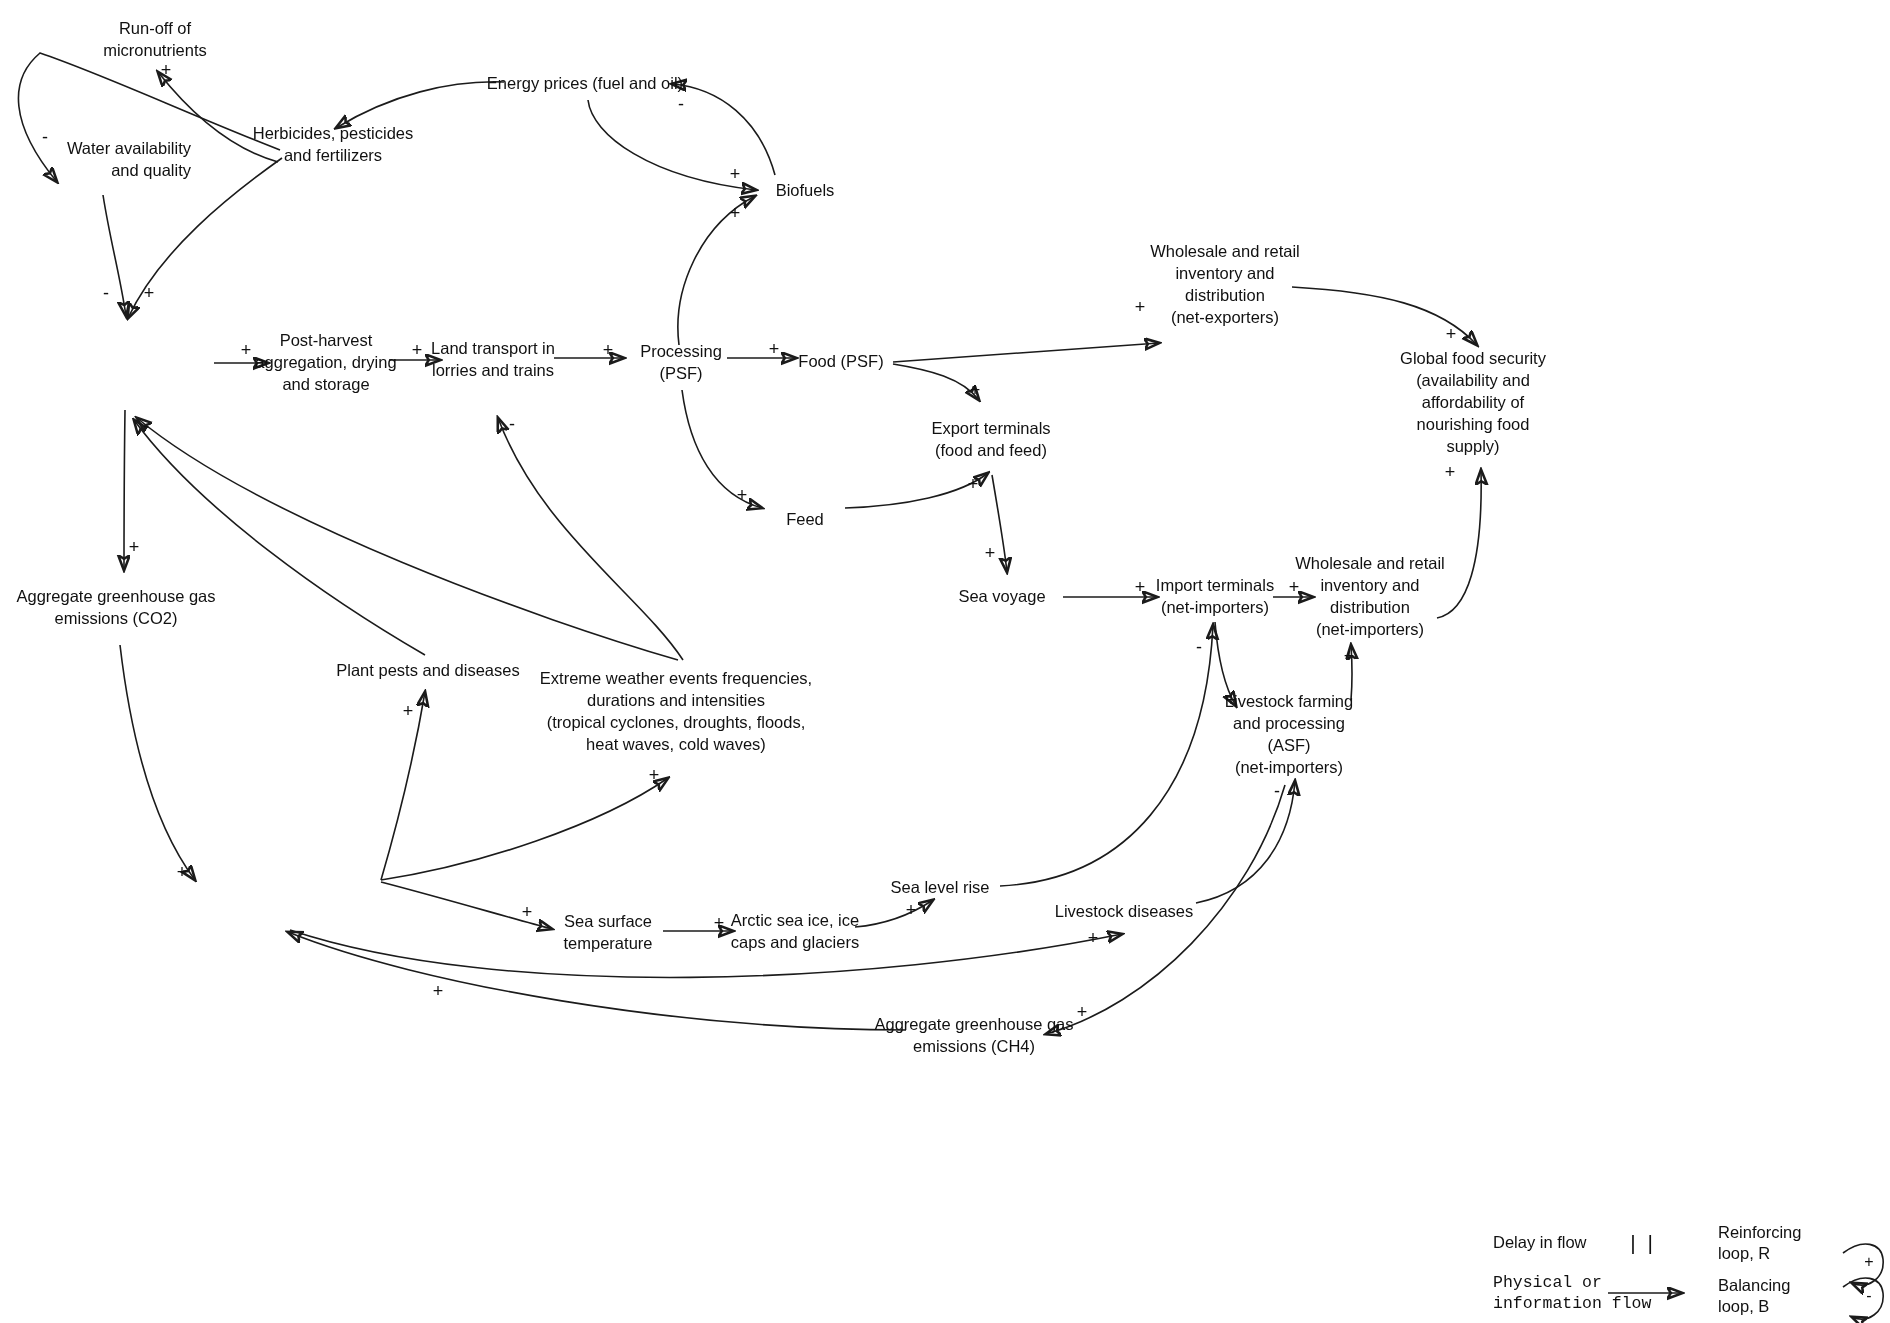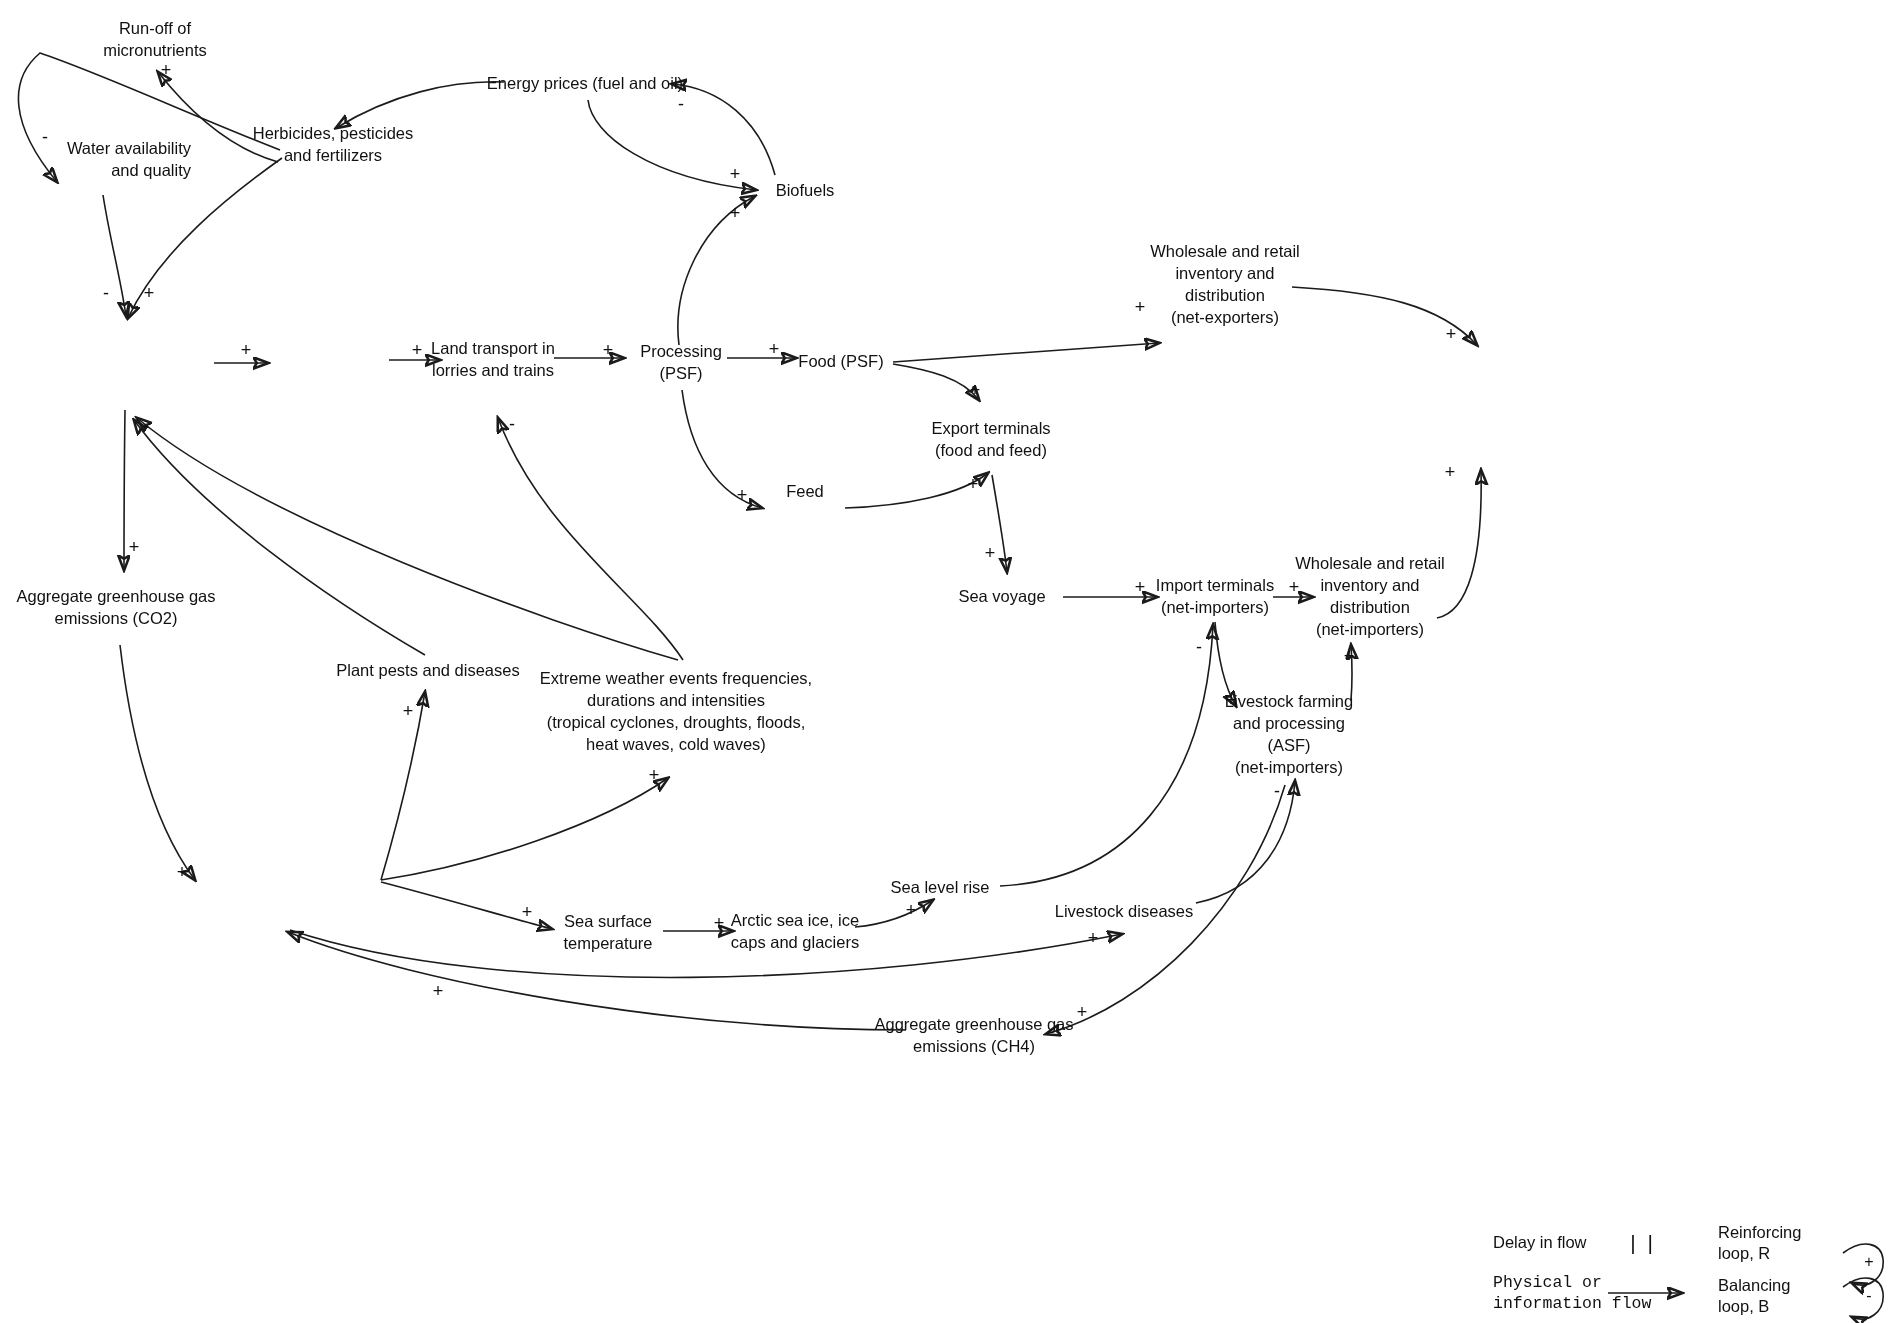--- a/index.html
+++ b/index.html
@@ -161,32 +161,40 @@
   </svg>
 
   <div class="node" style="left:155px;  top:40px;  width:160px;">Run-off of
 micronutrients</div>
   <div class="node" style="left:106px;  top:160px; width:170px;text-align:right;">Water availability
 and quality</div>
   <div class="node" style="left:333px;  top:145px; width:190px;">Herbicides, pesticides
 and fertilizers</div>
   <div class="node" style="left:585px;  top:84px;  width:260px;">Energy prices (fuel and oil)</div>
   <div class="node" style="left:805px;  top:191px; width:110px;">Biofuels</div>
+  <div class="node" style="left:326px;  top:363px; width:160px;">Post-harvest
+aggregation, drying
+and storage</div>
   <div class="node" style="left:493px;  top:360px; width:155px;">Land transport in
 lorries and trains</div>
   <div class="node" style="left:681px;  top:363px; width:120px;">Processing
 (PSF)</div>
   <div class="node" style="left:841px;  top:362px; width:110px;">Food (PSF)</div>
   <div class="node" style="left:1225px; top:285px; width:180px;">Wholesale and retail
 inventory and
 distribution
 (net-exporters)</div>
+  <div class="node" style="left:1473px; top:403px; width:180px;">Global food security
+(availability and
+affordability of
+nourishing food
+supply)</div>
   <div class="node" style="left:991px;  top:440px; width:180px;">Export terminals
 (food and feed)</div>
-  <div class="node" style="left:805px;  top:492px; width:90px;">Feed</div>
+  <div class="node" style="left:805px;  top:520px; width:90px;">Feed</div>
   <div class="node" style="left:1002px; top:597px; width:130px;">Sea voyage</div>
   <div class="node" style="left:1215px; top:597px; width:160px;">Import  terminals
 (net-importers)</div>
   <div class="node" style="left:1370px; top:597px; width:180px;">Wholesale and retail
 inventory and
 distribution
 (net-importers)</div>
   <div class="node" style="left:116px;  top:608px; width:215px;">Aggregate greenhouse gas
 emissions (CO2)</div>
   <div class="node" style="left:428px;  top:671px; width:215px;">Plant pests and diseases</div>

